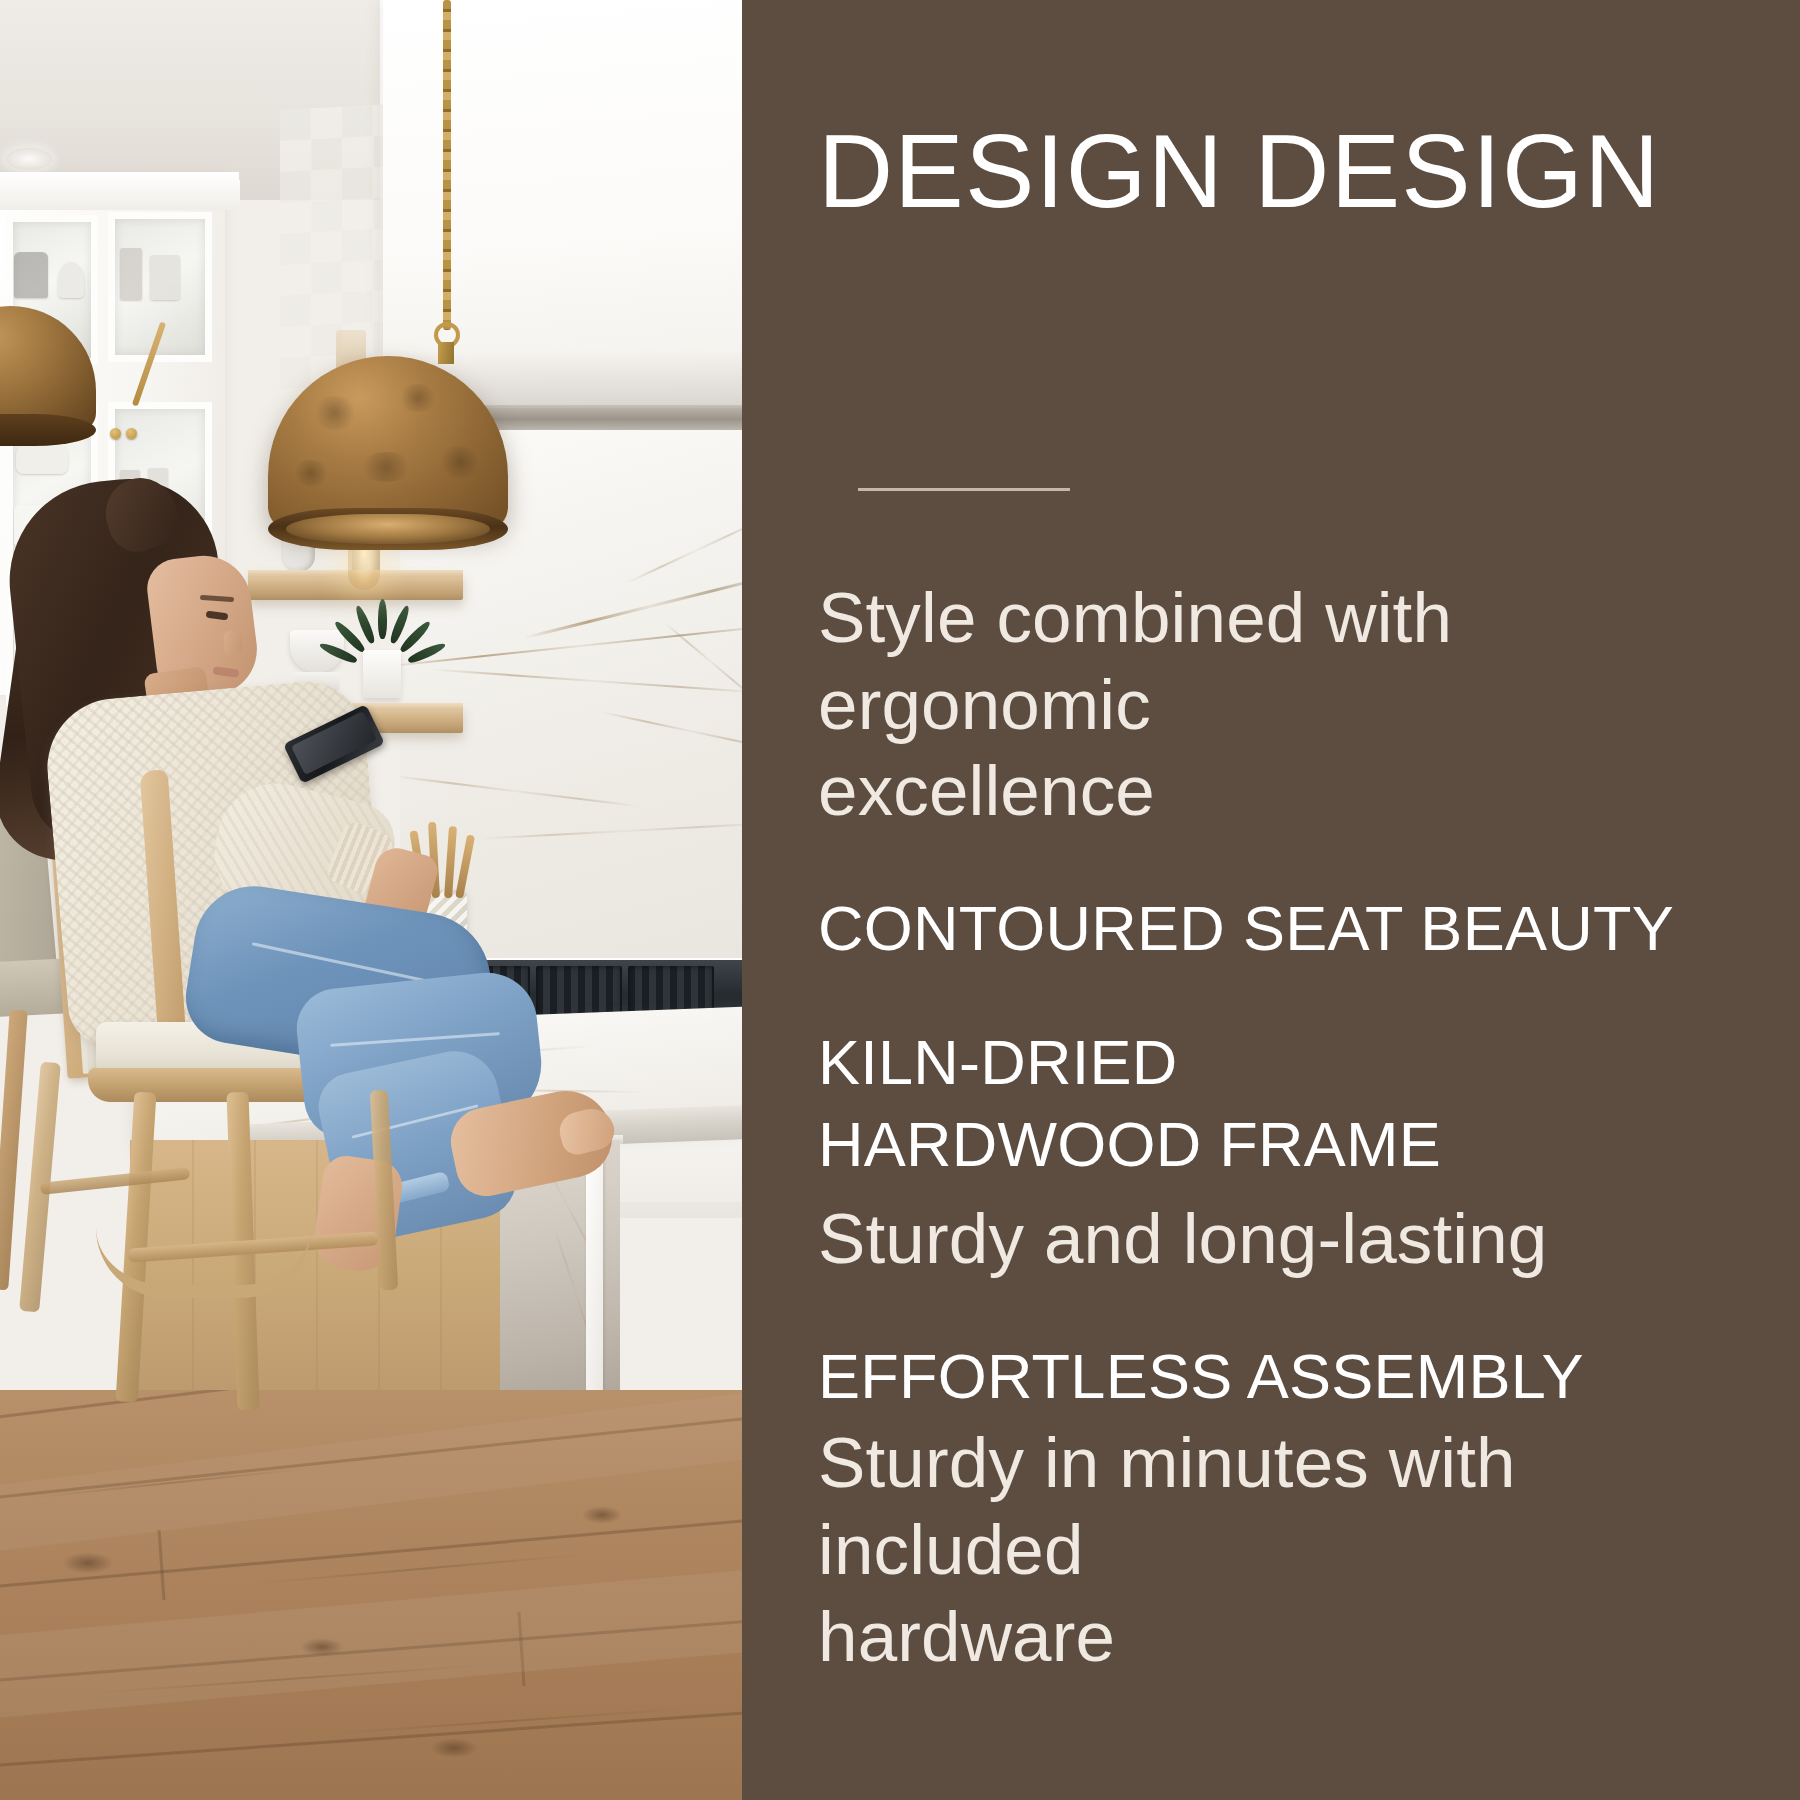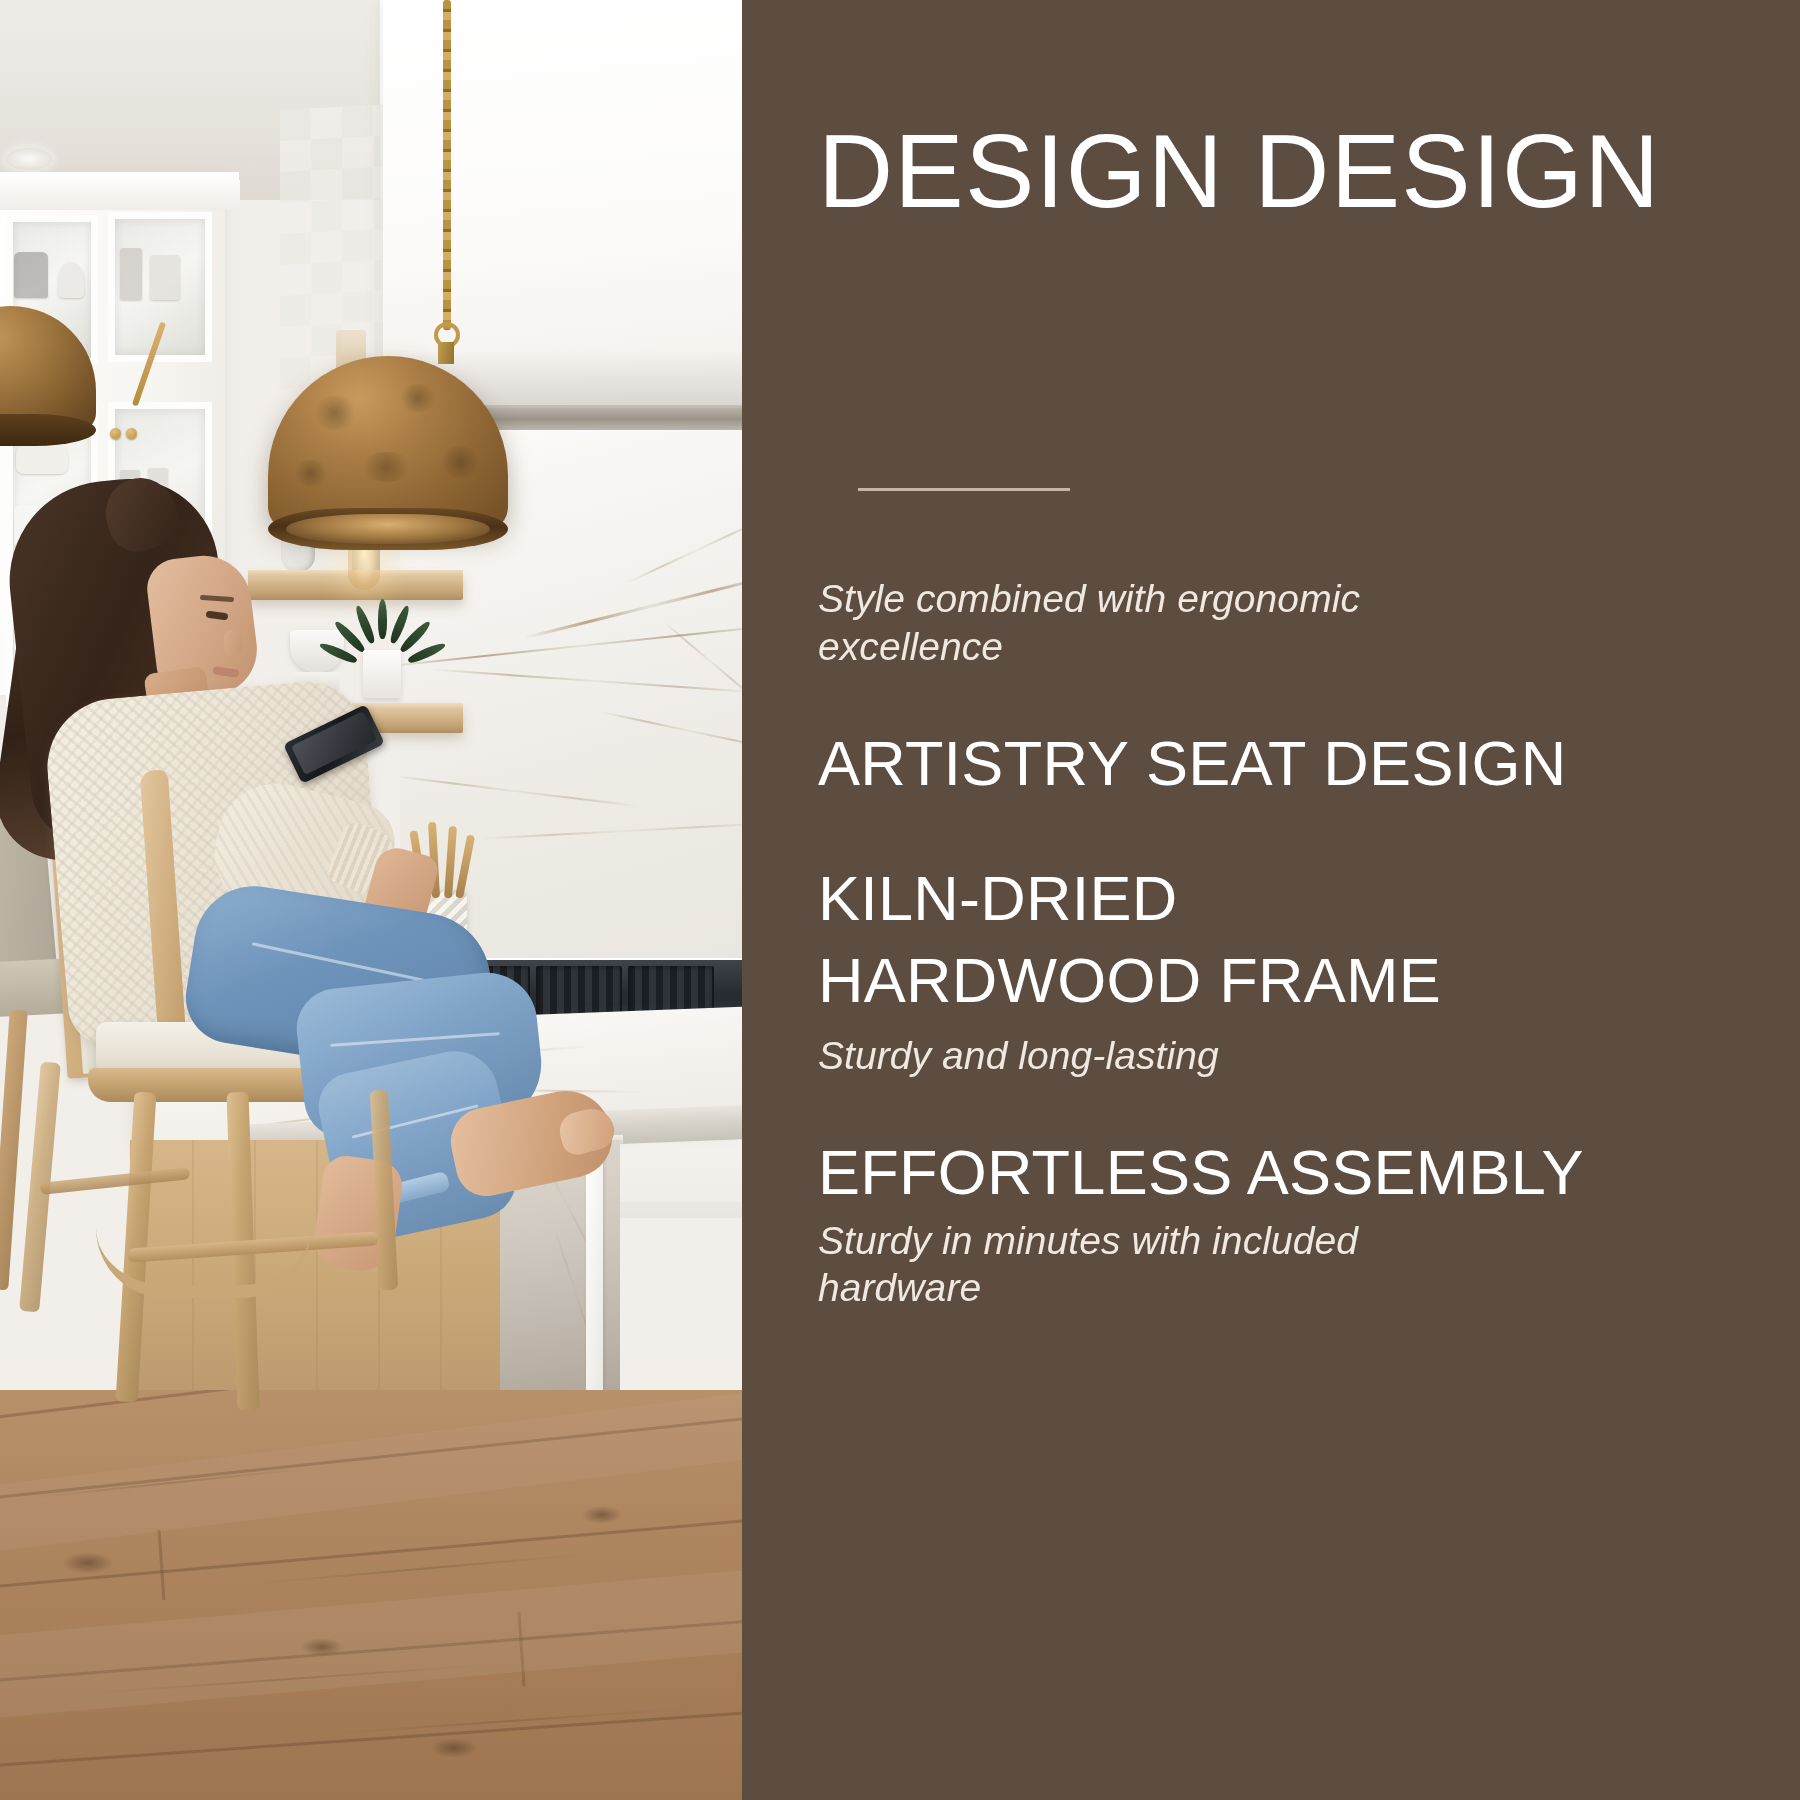--- a/index.html
+++ b/index.html
@@ -682,27 +682,26 @@
   .f-title {
     font-size:63px;
     font-weight:300;
     line-height:1.20;
     letter-spacing:.004em;
     color:#ffffff;
     margin-bottom:6px;
     white-space:pre-line;
   }
   .f-desc {
-    font-size:39px;
+    font-size:71px;
     font-weight:300;
     line-height:1.22;
     letter-spacing:.002em;
     color:#efe9e2;
     white-space:pre-line;
-    font-style:italic;
   }
   .f-3 .f-title{ line-height:1.30; margin-bottom:10px;margin-top:8px;}
 </style>
 </head>
 <body>
 
 <div class="canvas">
 
   <div class="photo-panel">
 
@@ -913,21 +912,21 @@
     <div class="divider"></div>
 
     <div class="features">
 
       <div class="feature f-0">
         <div class="f-desc">Style combined with ergonomic
 excellence</div>
       </div>
 
       <div class="feature f-1">
-        <div class="f-title">ARTISTRY SEAT DESIGN</div>
+        <div class="f-title">CONTOURED SEAT BEAUTY</div>
       </div>
 
       <div class="feature f-3">
         <div class="f-title">KILN-DRIED
 HARDWOOD FRAME</div>
         <div class="f-desc">Sturdy and long-lasting</div>
       </div>
 
       <div class="feature f-4">
         <div class="f-title">EFFORTLESS ASSEMBLY</div>

